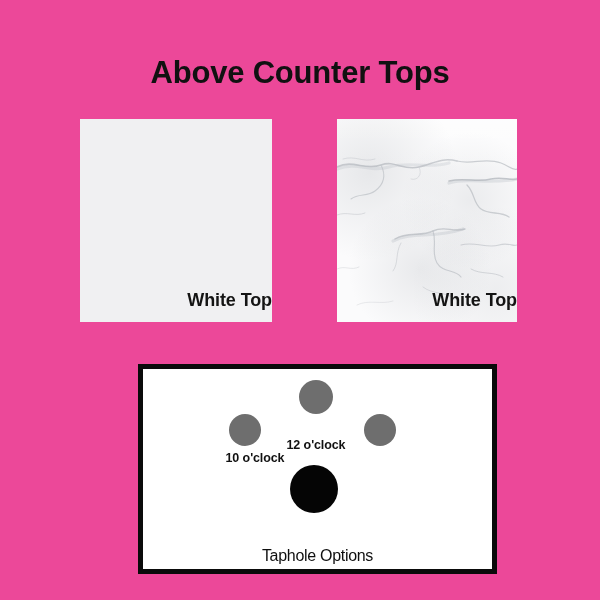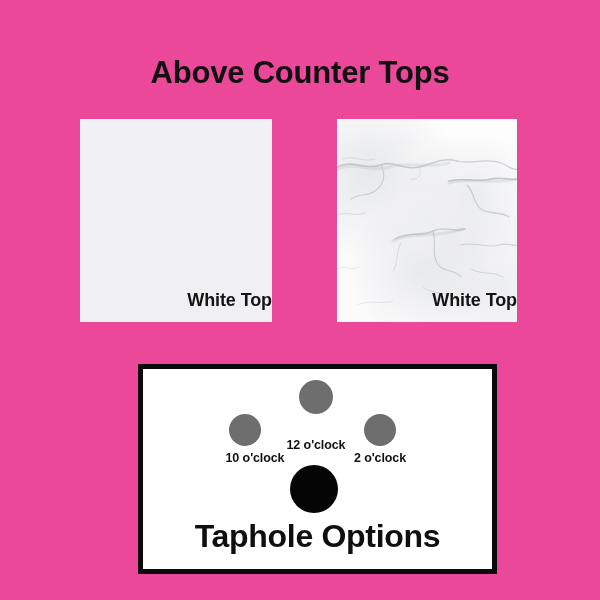--- a/index.html
+++ b/index.html
@@ -116,25 +116,25 @@
     font-size: 12.5px;
     font-weight: 700;
     color: #111111;
     letter-spacing: -0.1px;
     text-align: center;
   }
 
   .diagram-caption {
     position: absolute;
     left: 0;
-    bottom: 14px;
+    bottom: 4px;
     width: 100%;
     text-align: center;
-    font-size: 32px;
-    font-weight: 700;
+    font-size: 16px;
+    font-weight: 400;
     color: #0f0f0f;
     letter-spacing: -0.3px;
   }
 </style>
 </head>
 <body>
 
 <div id="page">
 
   <div class="page-title">Above Counter Tops</div>
@@ -175,20 +175,19 @@
 
   <div id="taphole-box">
 
     <div class="hole" style="left:156px; top:11px; width:34px; height:34px;"></div>
     <div class="hole-label" style="left:113px; top:49px; width:120px;margin-top:20px;">12 o'clock</div>
 
     <div class="hole" style="left:86px; top:45px; width:32px; height:32px;"></div>
     <div class="hole-label" style="left:52px; top:82px; width:120px;">10 o'clock</div>
 
     <div class="hole" style="left:221px; top:45px; width:32px; height:32px;"></div>
-    <div class="hole-label" style="left:177px; top:82px; width:120px;">2 o'clock</div>
 
     <div class="hole drain" style="left:147px; top:96px; width:48px; height:48px;"></div>
 
     <div class="diagram-caption">Taphole Options</div>
   </div>
 
 </div>
 
 </body></html>

